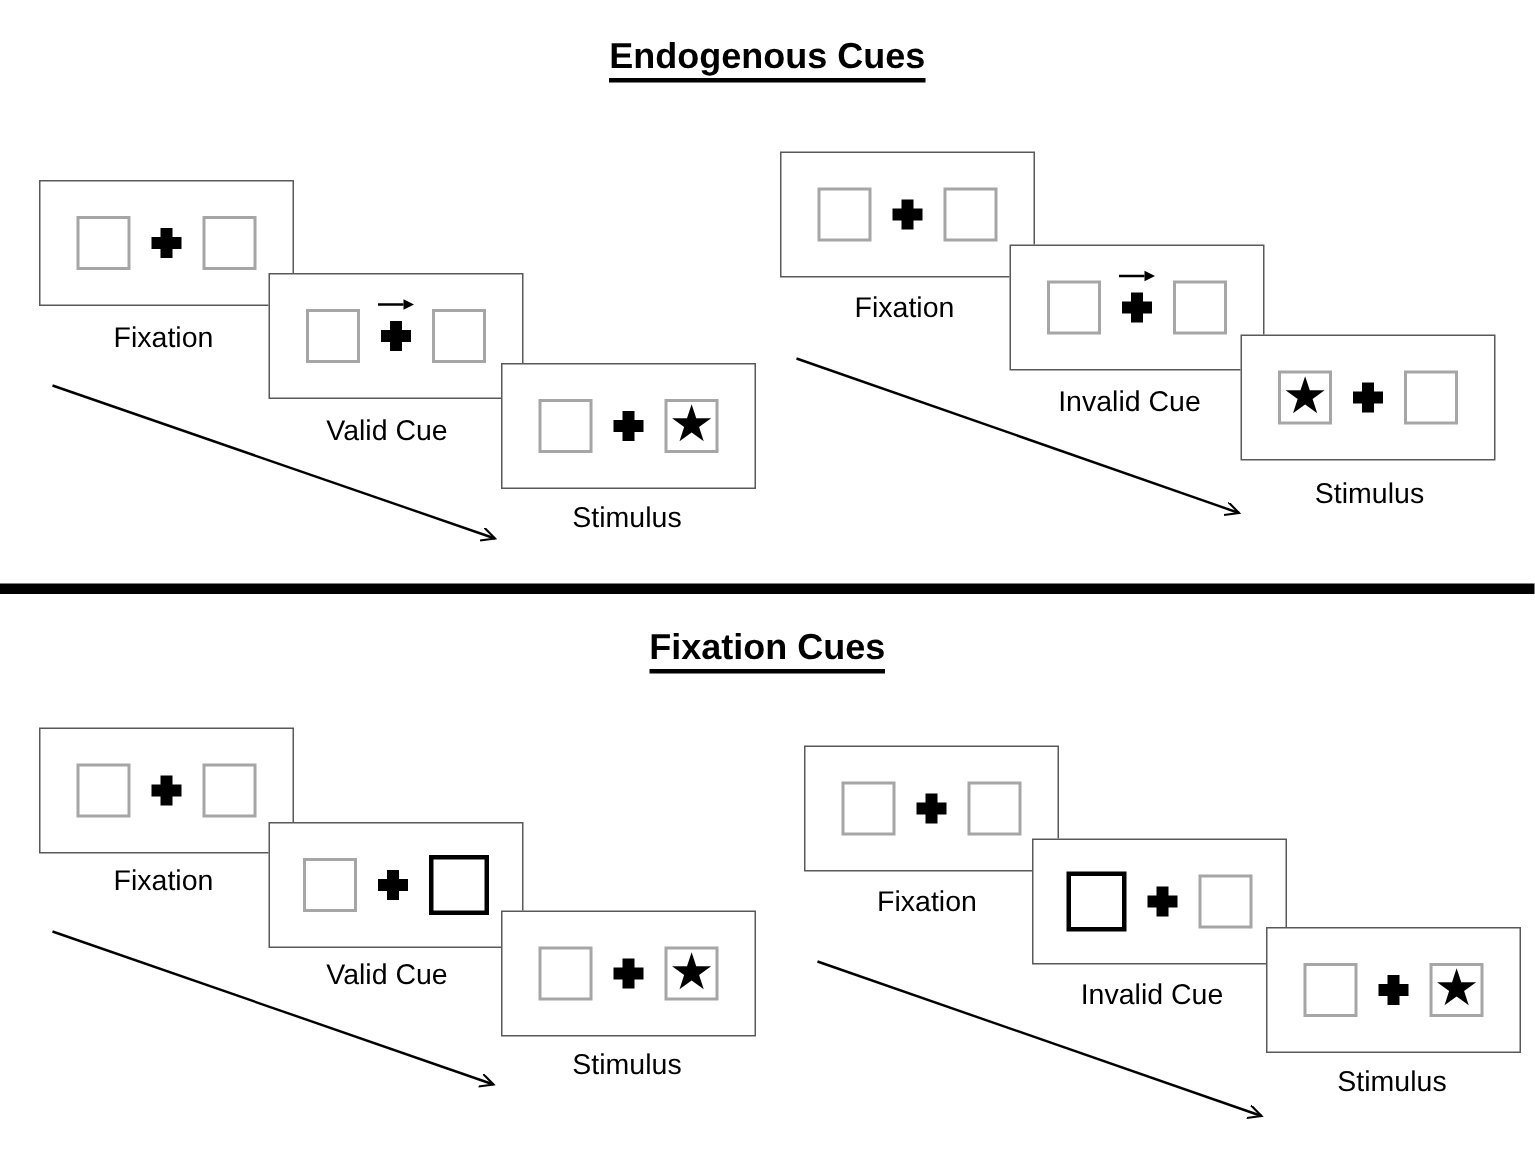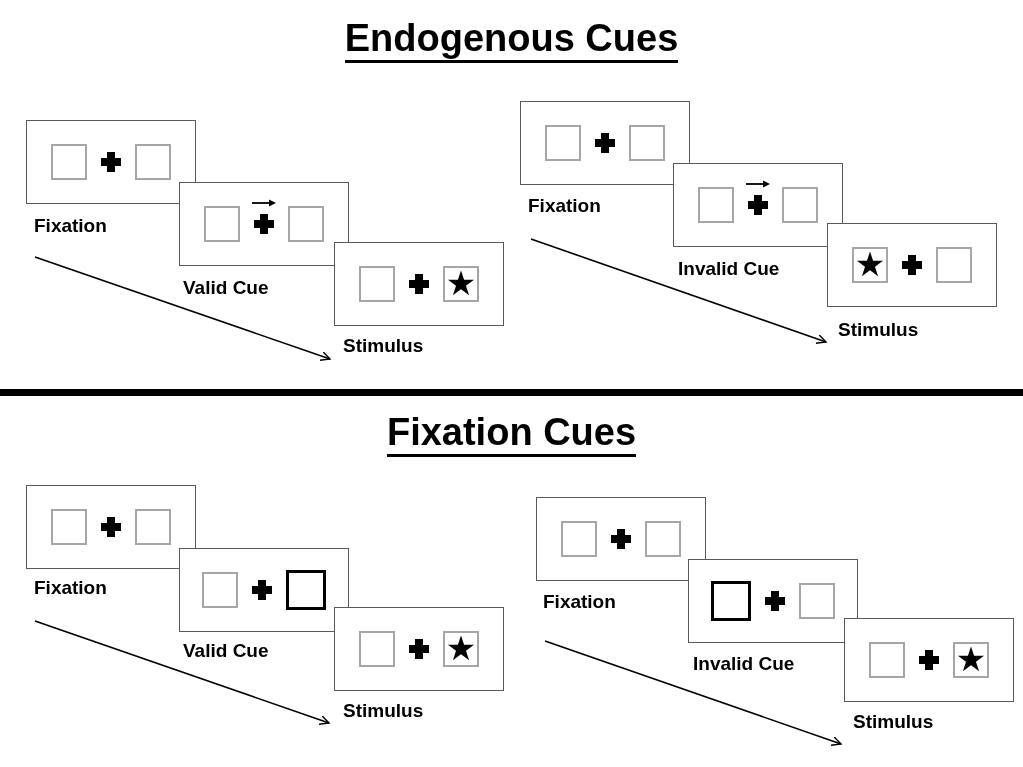--- a/index.html
+++ b/index.html
@@ -5,21 +5,21 @@
   * { margin:0; padding:0; box-sizing:border-box; }
   html,body { background:#ffffff; }
   body {
     position:relative; width:1023px; height:767px; overflow:hidden;
     font-family:"Liberation Sans", sans-serif; color:#000;
   }
   .seq { display:contents; }
 
   .title {
     position:absolute; left:0; width:100%; text-align:center;
-    font-size:38px; font-weight:bold; line-height:36px;
+    font-size:24px; font-weight:bold; line-height:36px;
   }
   .title .u { border-bottom:3px solid #000; padding-bottom:1px; }
   #title-endo { top:20px; }
   #title-exo  { top:414px; }
 
   .divider {
     position:absolute; left:0; top:389px; width:1023px; height:7px;
     background:#000;
   }
 
@@ -39,22 +39,22 @@
   .plus::after  { content:""; position:absolute; left:6px; top:0; width:8px; height:20px; background:#000; }
 
   .cue-arrow { position:absolute; top:15px; left:50%; transform:translateX(-50%); }
 
   .star {
     font-family:"DejaVu Sans", sans-serif; font-size:34px; line-height:1;
     margin-top:-3px;
   }
 
   .flabel {
-    position:absolute; width:150px; 
-    font-size:19px; font-weight:bold; line-height:20px;
+    position:absolute; width:150px; text-align:center;
+    font-size:19px; font-weight:normal; line-height:20px;
   }
 
   #arrow-overlay { position:absolute; left:0; top:0; pointer-events:none; }
 </style>
 </head>
 <body>
 
 
 
 

